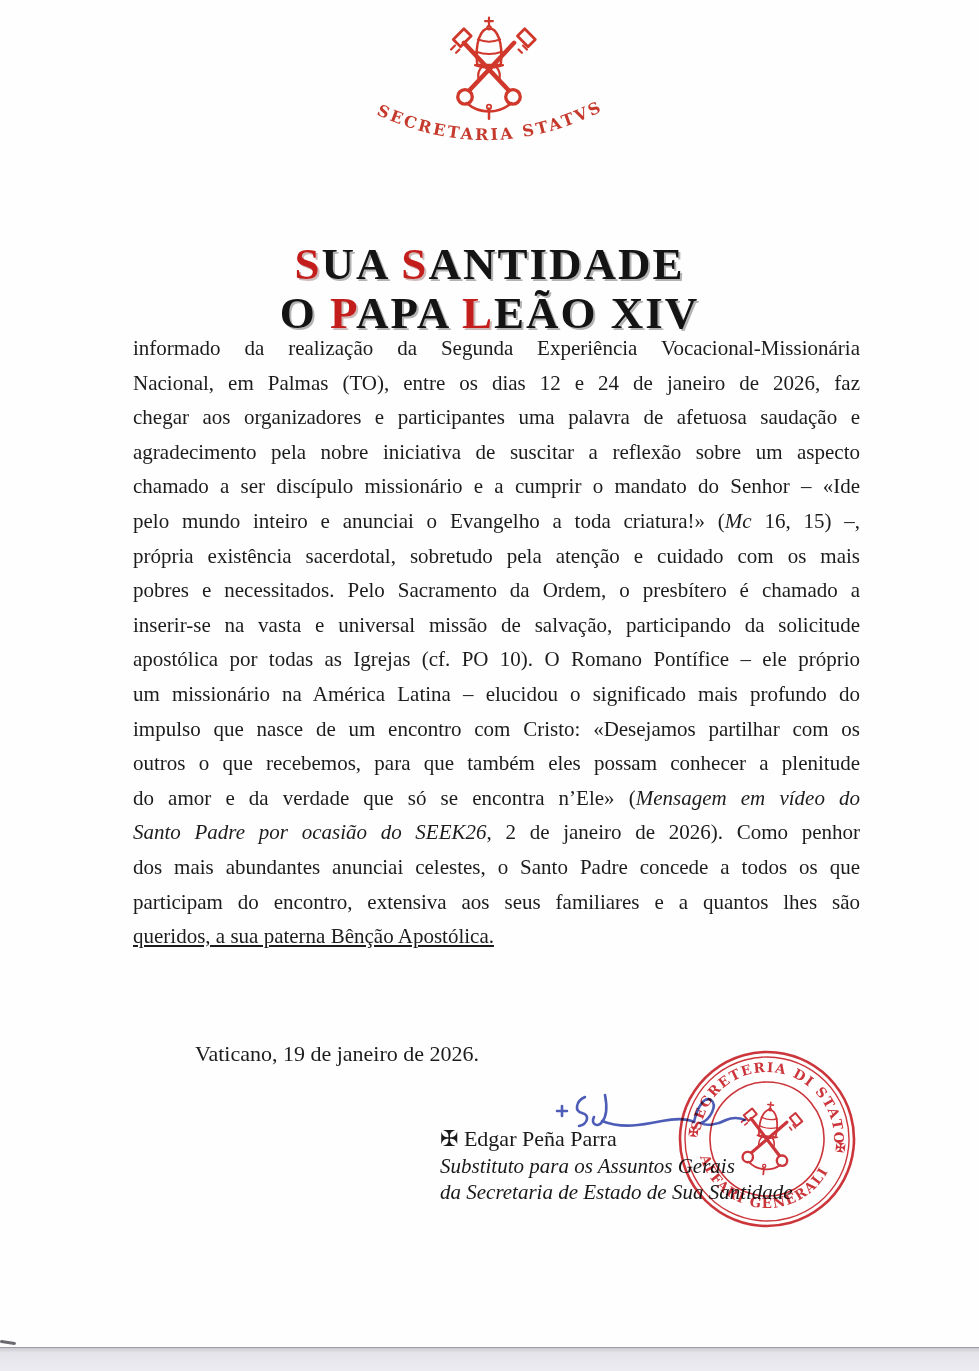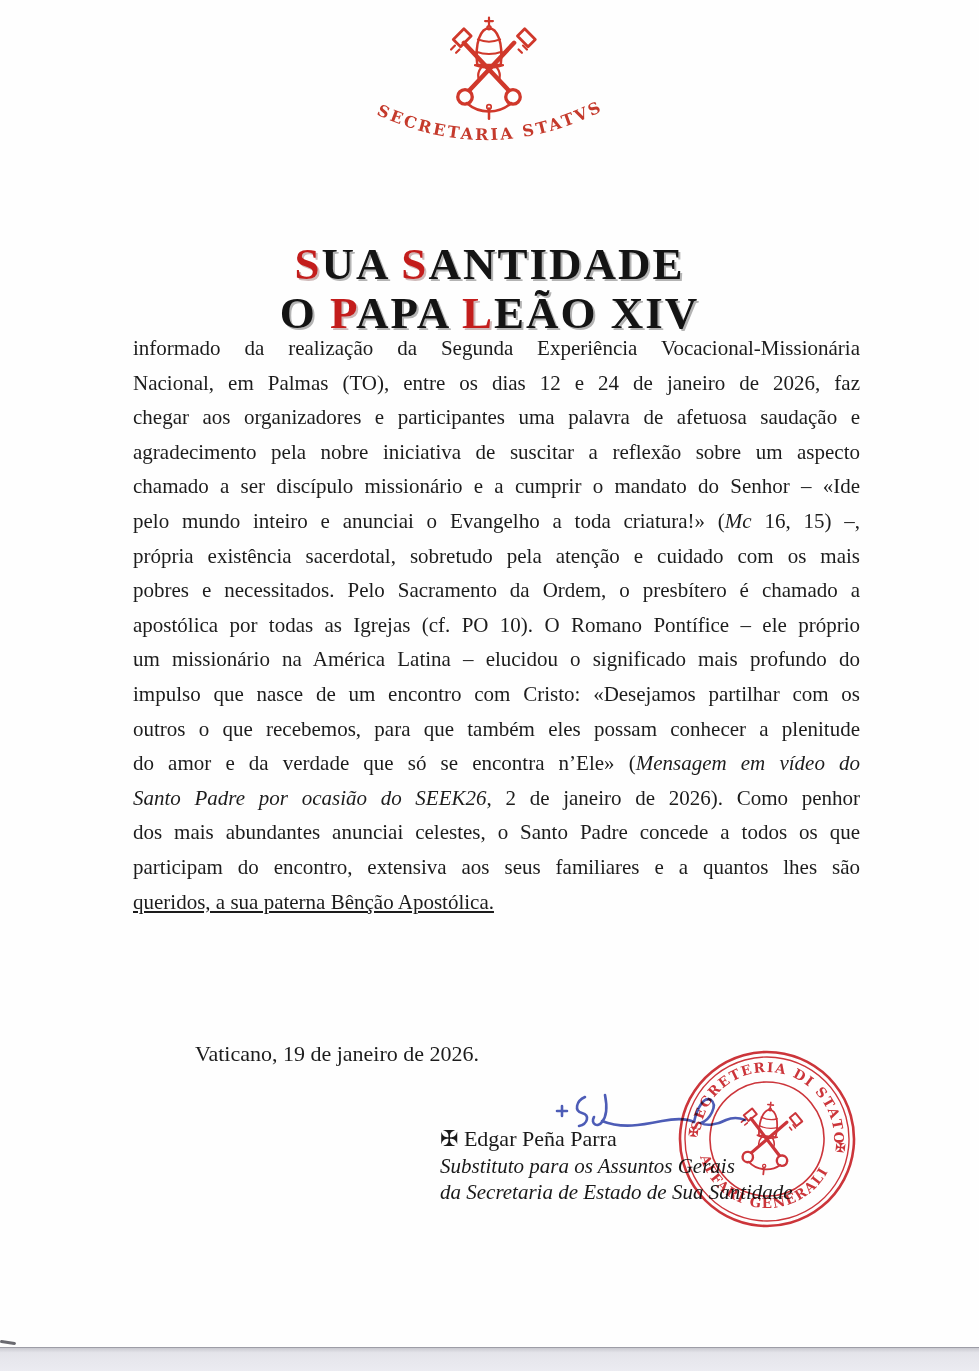--- a/index.html
+++ b/index.html
@@ -119,20 +119,21 @@
 
   <div class="body" id="body">
       <div class="body-line"><span>informado da realização da Segunda Experiência Vocacional-Missionária</span></div>
       <div class="body-line"><span>Nacional, em Palmas (TO), entre os dias 12 e 24 de janeiro de 2026, faz</span></div>
       <div class="body-line"><span>chegar aos organizadores e participantes uma palavra de afetuosa saudação e</span></div>
       <div class="body-line"><span>agradecimento pela nobre iniciativa de suscitar a reflexão sobre um aspecto</span></div>
       <div class="body-line"><span>chamado a ser discípulo missionário e a cumprir o mandato do Senhor – «Ide</span></div>
       <div class="body-line"><span>pelo mundo inteiro e anunciai o Evangelho a toda criatura!» (</span><i>Mc</i><span> 16, 15) –,</span></div>
       <div class="body-line"><span>própria existência sacerdotal, sobretudo pela atenção e cuidado com os mais</span></div>
       <div class="body-line"><span>pobres e necessitados. Pelo Sacramento da Ordem, o presbítero é chamado a</span></div>
+      <div class="body-line"><span>inserir-se na vasta e universal missão de salvação, participando da solicitude</span></div>
       <div class="body-line"><span>apostólica por todas as Igrejas (cf. PO 10). O Romano Pontífice – ele próprio</span></div>
       <div class="body-line"><span>um missionário na América Latina – elucidou o significado mais profundo do</span></div>
       <div class="body-line"><span>impulso que nasce de um encontro com Cristo: «Desejamos partilhar com os</span></div>
       <div class="body-line"><span>outros o que recebemos, para que também eles possam conhecer a plenitude</span></div>
       <div class="body-line"><span>do amor e da verdade que só se encontra n’Ele» (</span><i>Mensagem em vídeo do</i></div>
       <div class="body-line"><i>Santo Padre por ocasião do SEEK26</i><span>, 2 de janeiro de 2026). Como penhor</span></div>
       <div class="body-line"><span>dos mais abundantes anunciai celestes, o Santo Padre concede a todos os que</span></div>
       <div class="body-line"><span>participam do encontro, extensiva aos seus familiares e a quantos lhes são</span></div>
       <div class="body-line nojust"><span>queridos, a sua paterna Bênção Apostólica.</span></div>
     </div>

